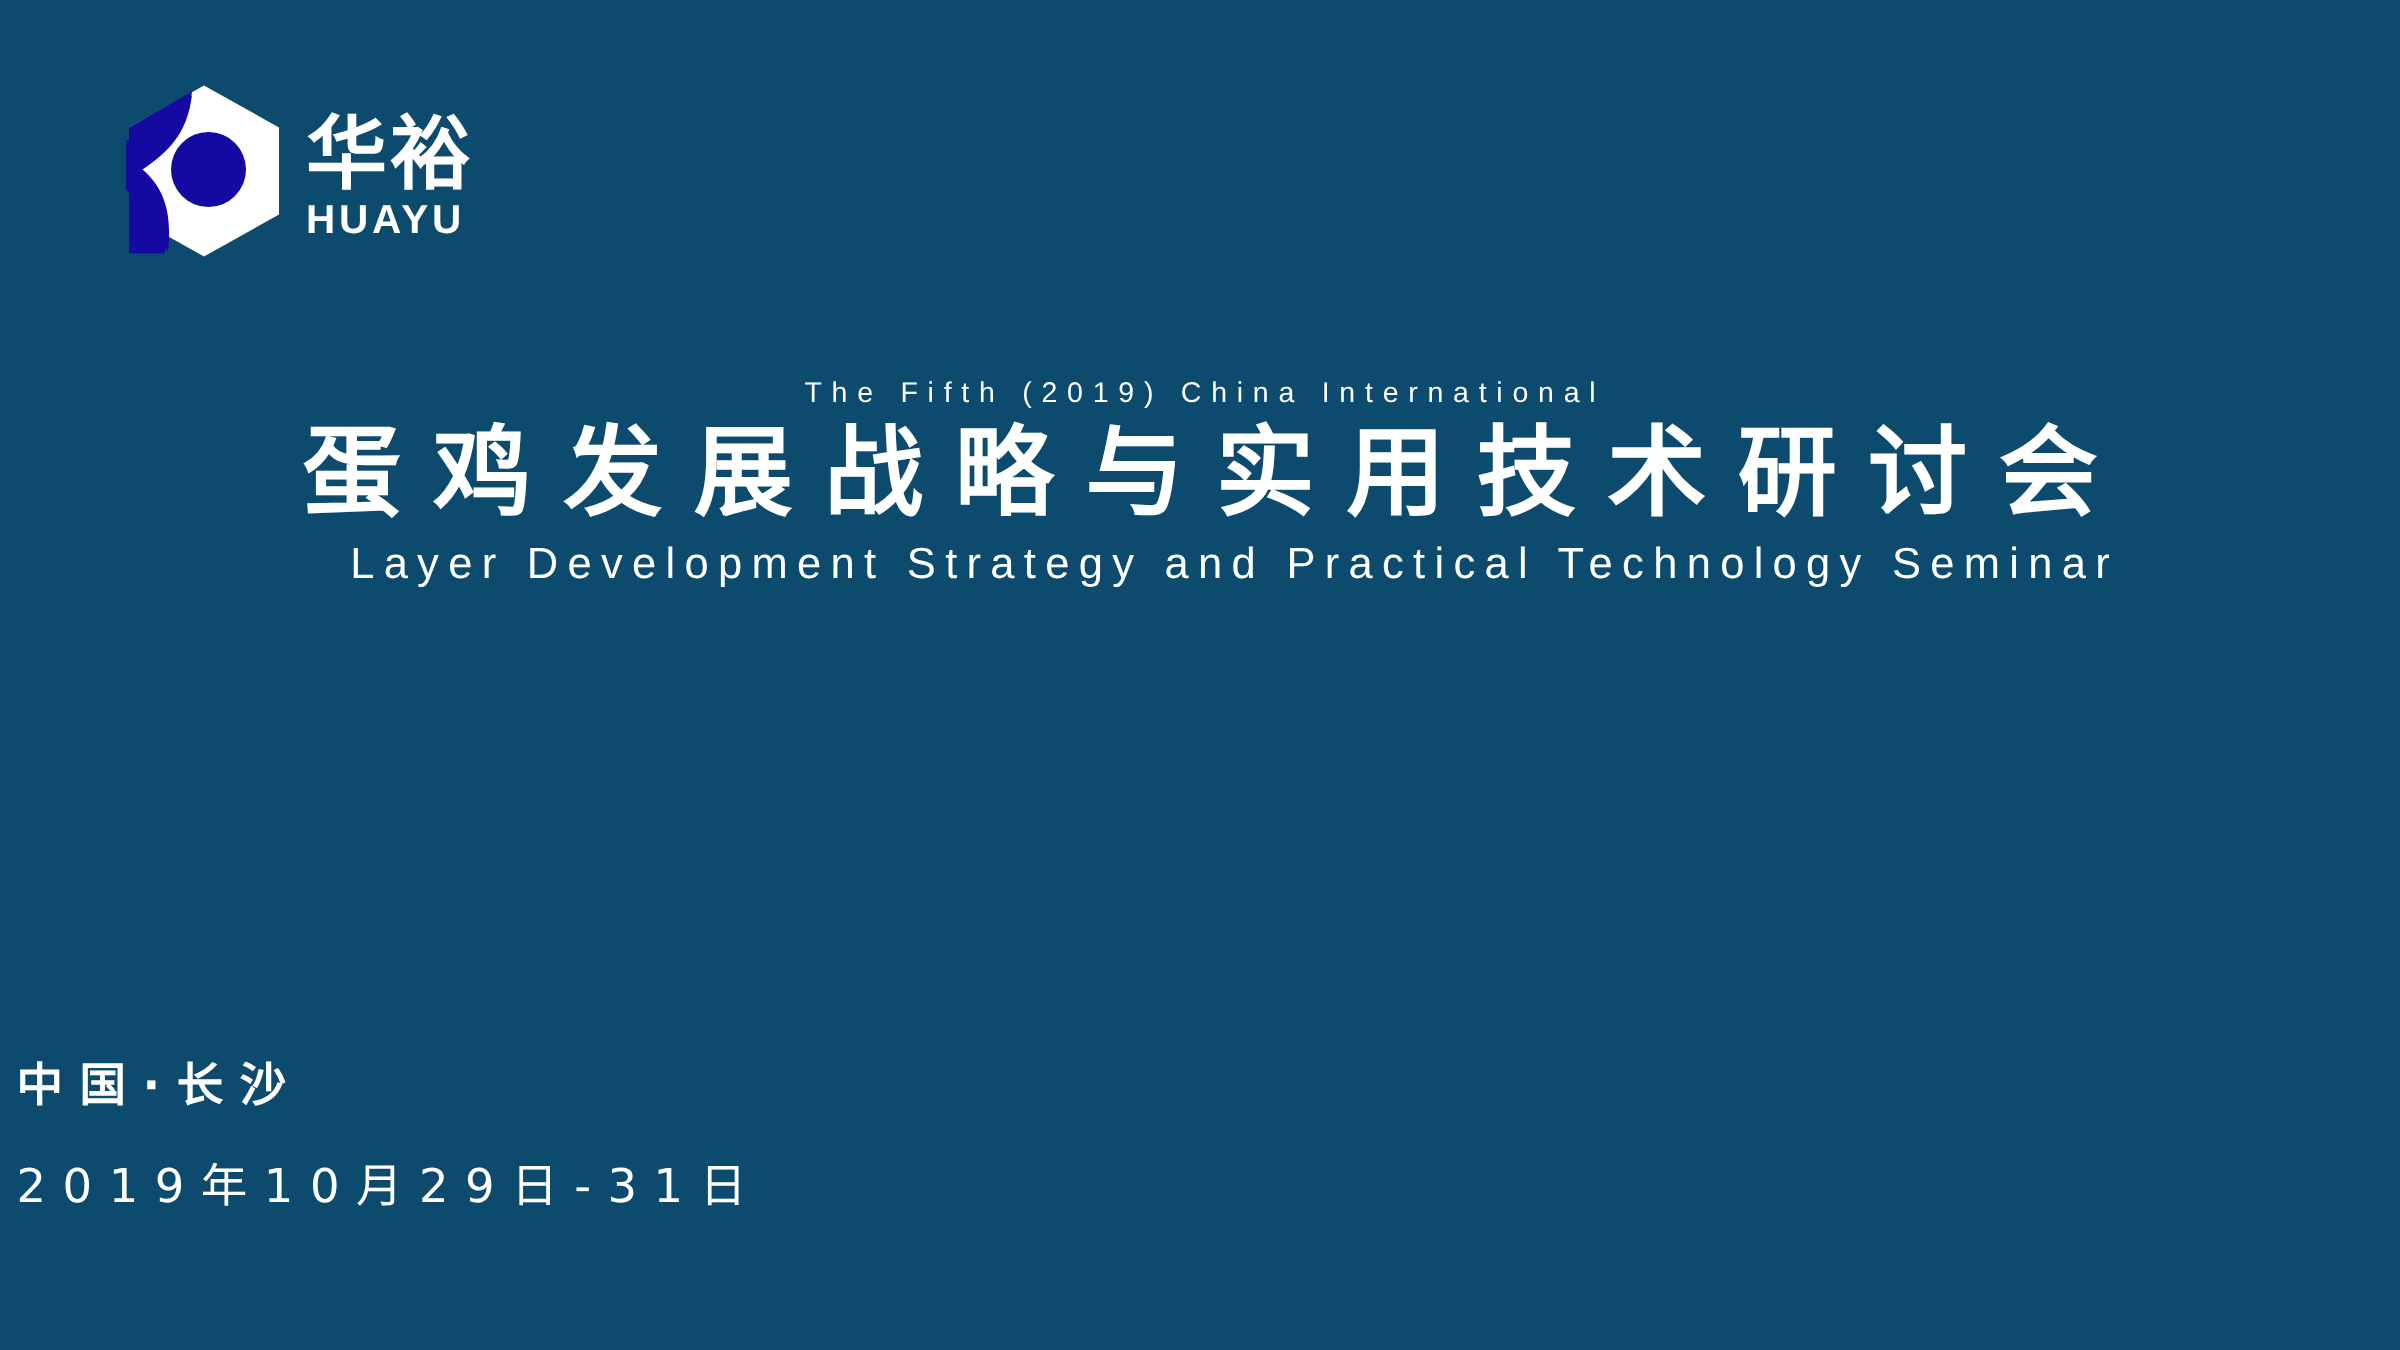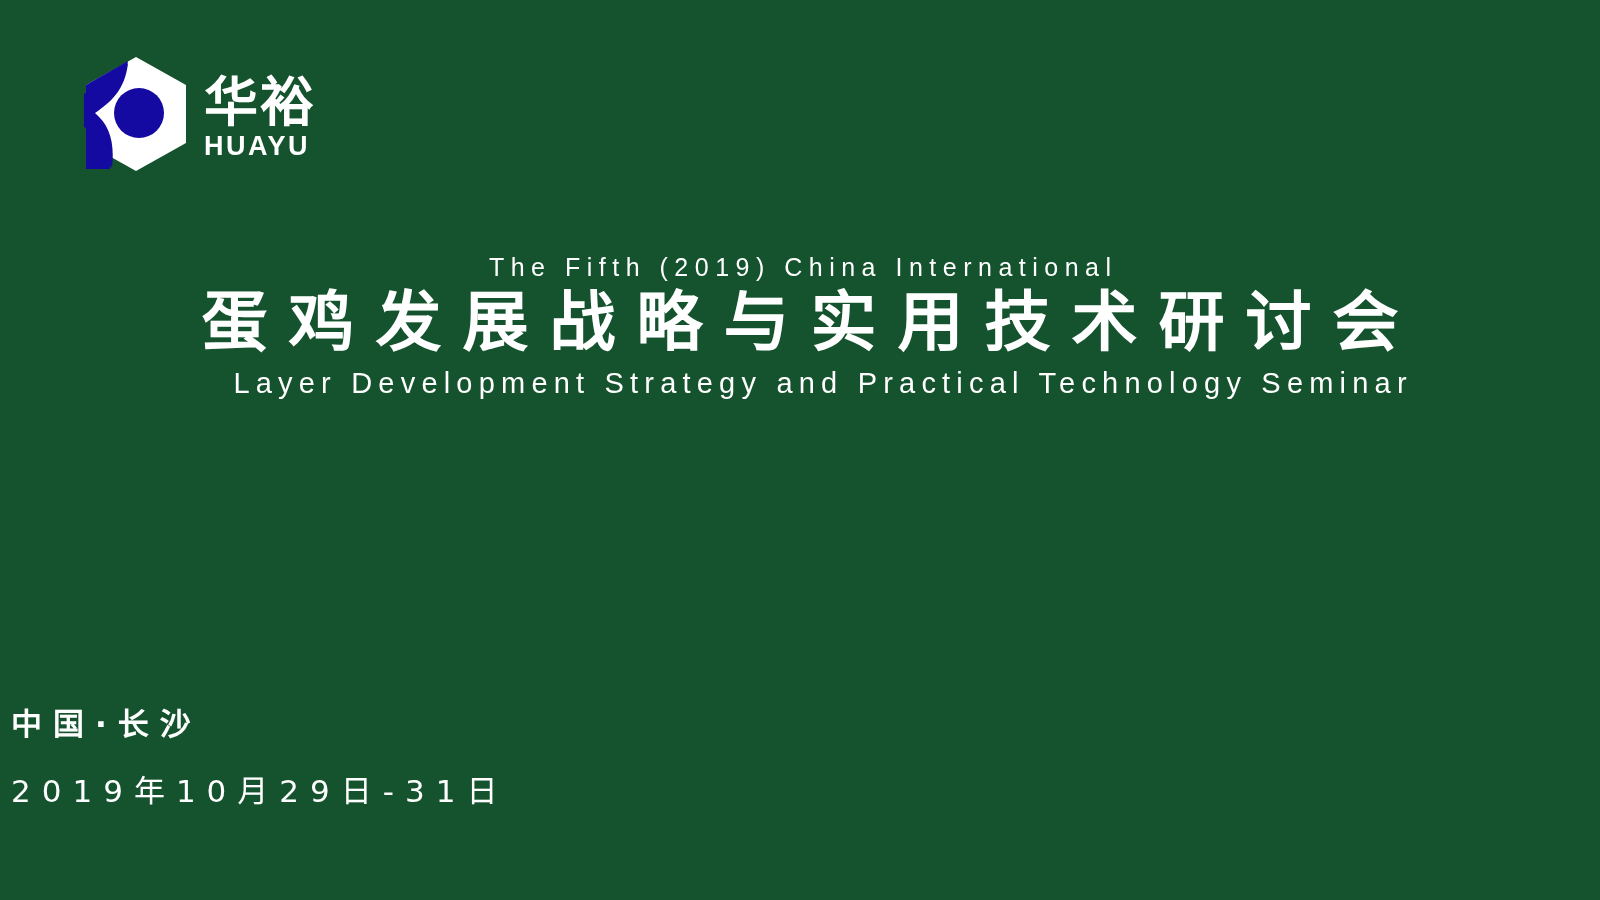--- a/index.html
+++ b/index.html
@@ -69,21 +69,21 @@
   .title-cn-1 {
     font-family: "DejaVu Sans", "Liberation Sans", sans-serif;
     font-size: 62px;
     font-weight: 700;
     line-height: 1.12;
     letter-spacing: 19px;
     text-indent: 19px;
     white-space: nowrap;
   }
   .title-en-1 {
-    font-size: 25px;
+    font-size: 19px;
     font-weight: 400;
     line-height: 1.2;
     letter-spacing: 6.5px;
     text-indent: 6.5px;
     margin-top: 6px;
     white-space: nowrap;
   }
   .title-cn-2 {
     font-family: "DejaVu Sans", "Liberation Sans", sans-serif;
     font-size: 66px;
@@ -129,21 +129,21 @@
     letter-spacing: 11px;
     text-indent: 11px;
     line-height: 1.25;
     margin-top: 28px;
     white-space: nowrap;
   }
 </style>
 </head>
 <body>
 
-<div class="banner" style="background: #14532d;">
+<div class="banner" style="background: #0c4a6e;">
 
   <div class="logo-block">
     <svg class="logo-mark" viewBox="0 0 104 118" aria-hidden="true">
       <path fill="#ffffff" d="M52 2 L102 30 L102 88 L52 116 L2 88 L2 30 Z"></path>
       <path fill="#1409a0" d="M44 6 C 40 34, 26 46, 10 58 C 24 70, 30 86, 26 114 L 2 114 L 2 30 Z"></path>
       <path fill="#1409a0" d="M44 8 C 41 35, 27 47, 11 58 C 25 70, 31 86, 28 113 C 18 92, 8 78, -4 68 L -4 40 C 16 34, 34 26, 44 8 Z"></path>
       <circle cx="55" cy="58" r="25" fill="#1409a0"></circle>
       <path fill="#ffffff" d="M55 33 a25 25 0 0 1 0 50 a19 19 0 0 0 0 -50 Z"></path>
       <path fill="#1409a0" d="M55 36 a22 22 0 0 1 0 44 a22 22 0 0 1 0 -44 Z" opacity="0"></path>
       <path fill="#ffffff" d="M30 40 C 42 28, 44 14, 43 3 L 55 3 C 56 22, 46 38, 30 48 Z" opacity="0"></path>

